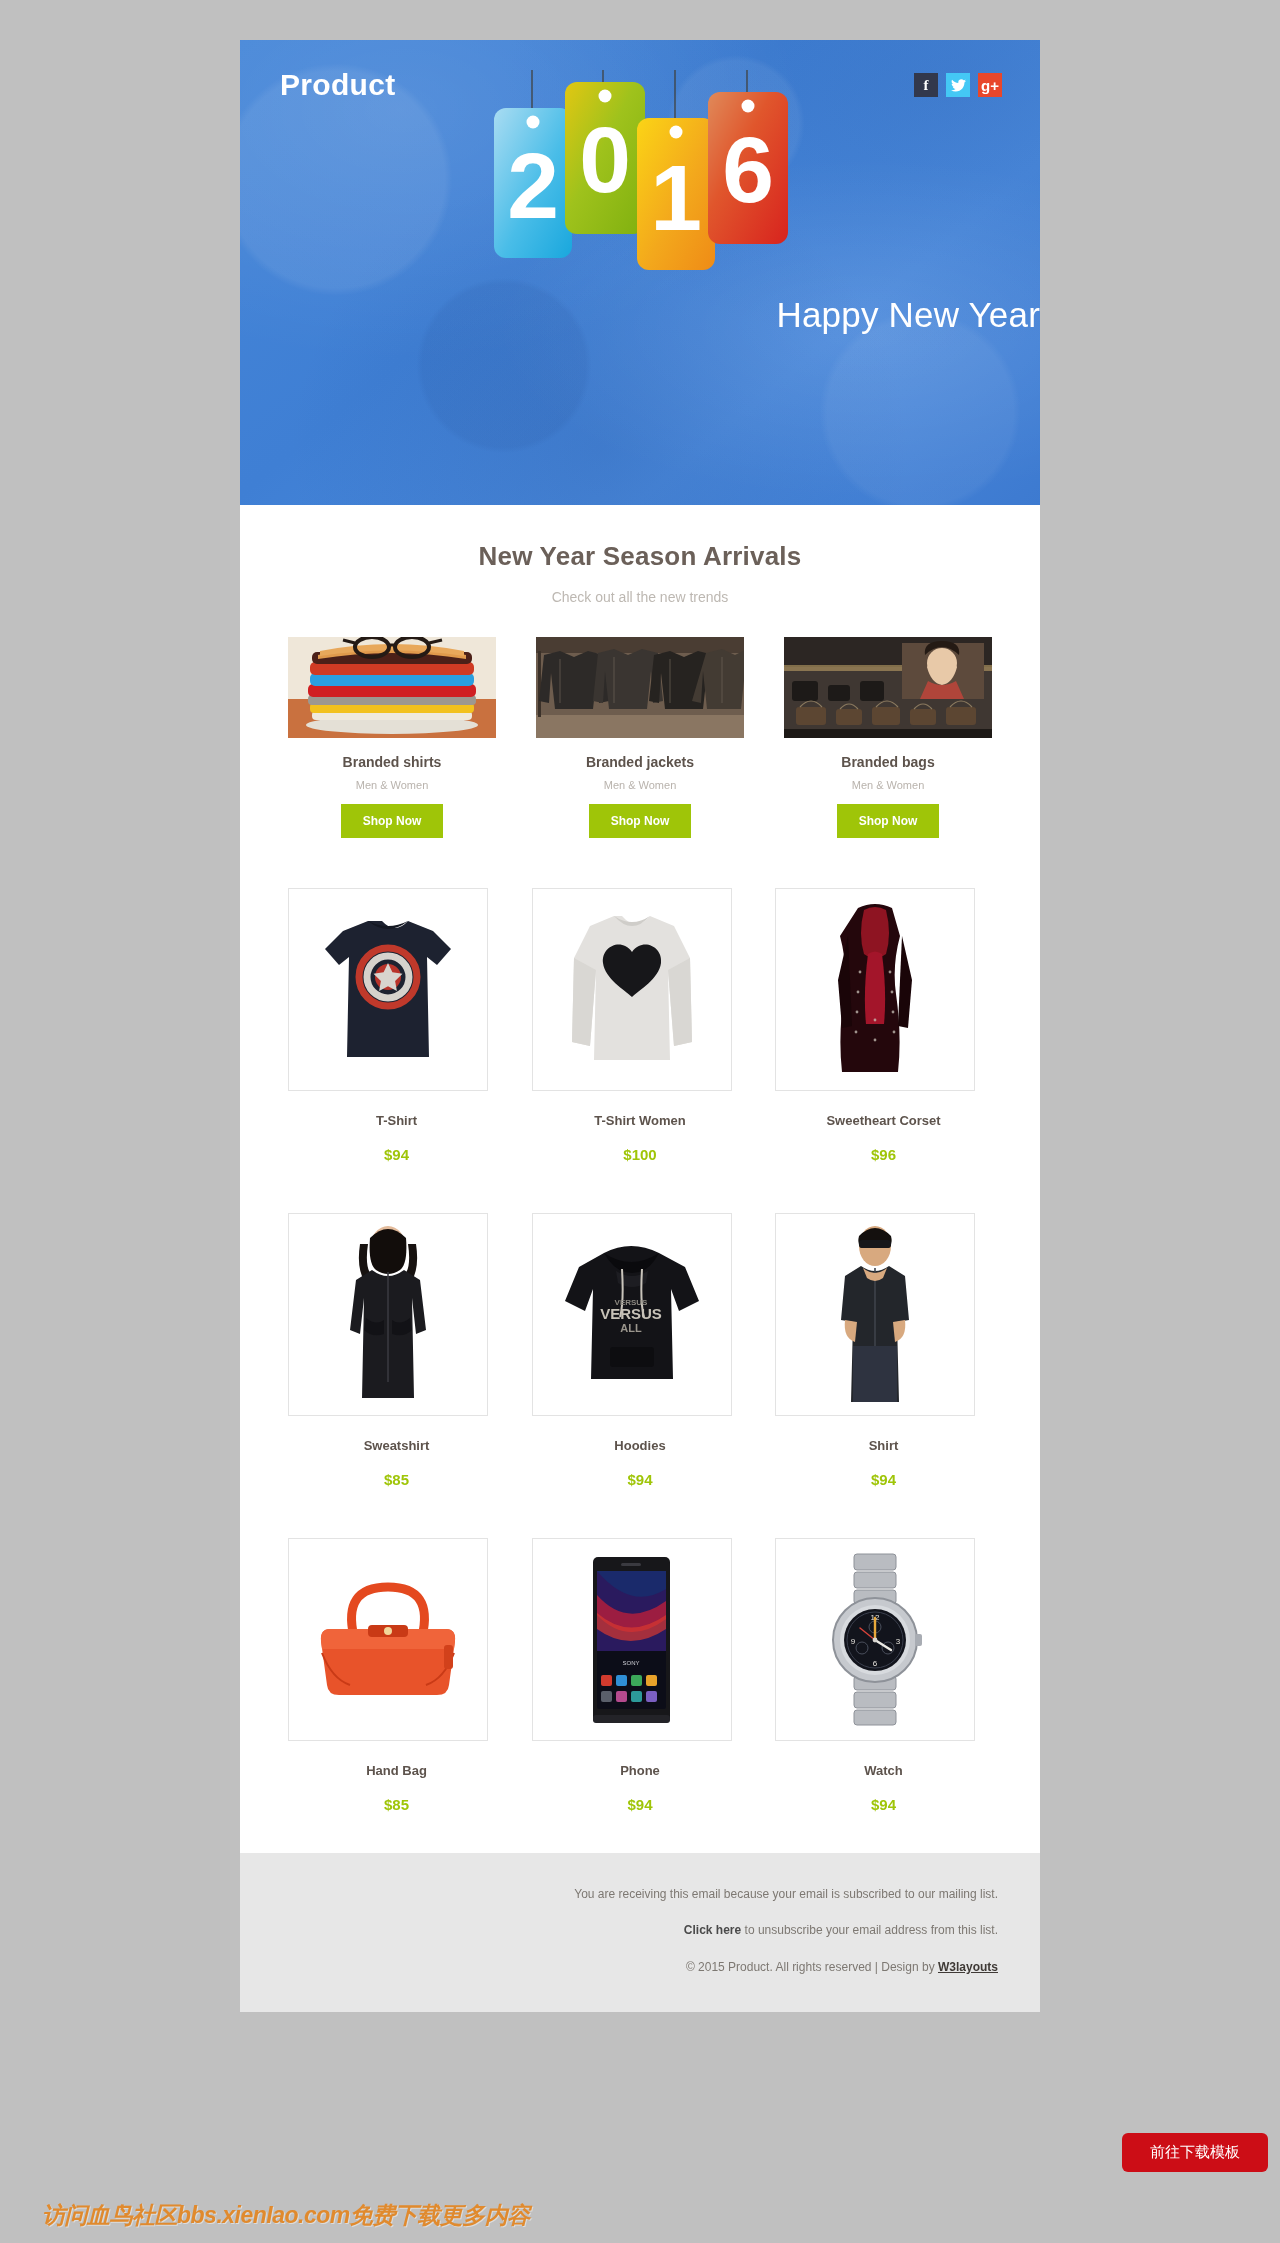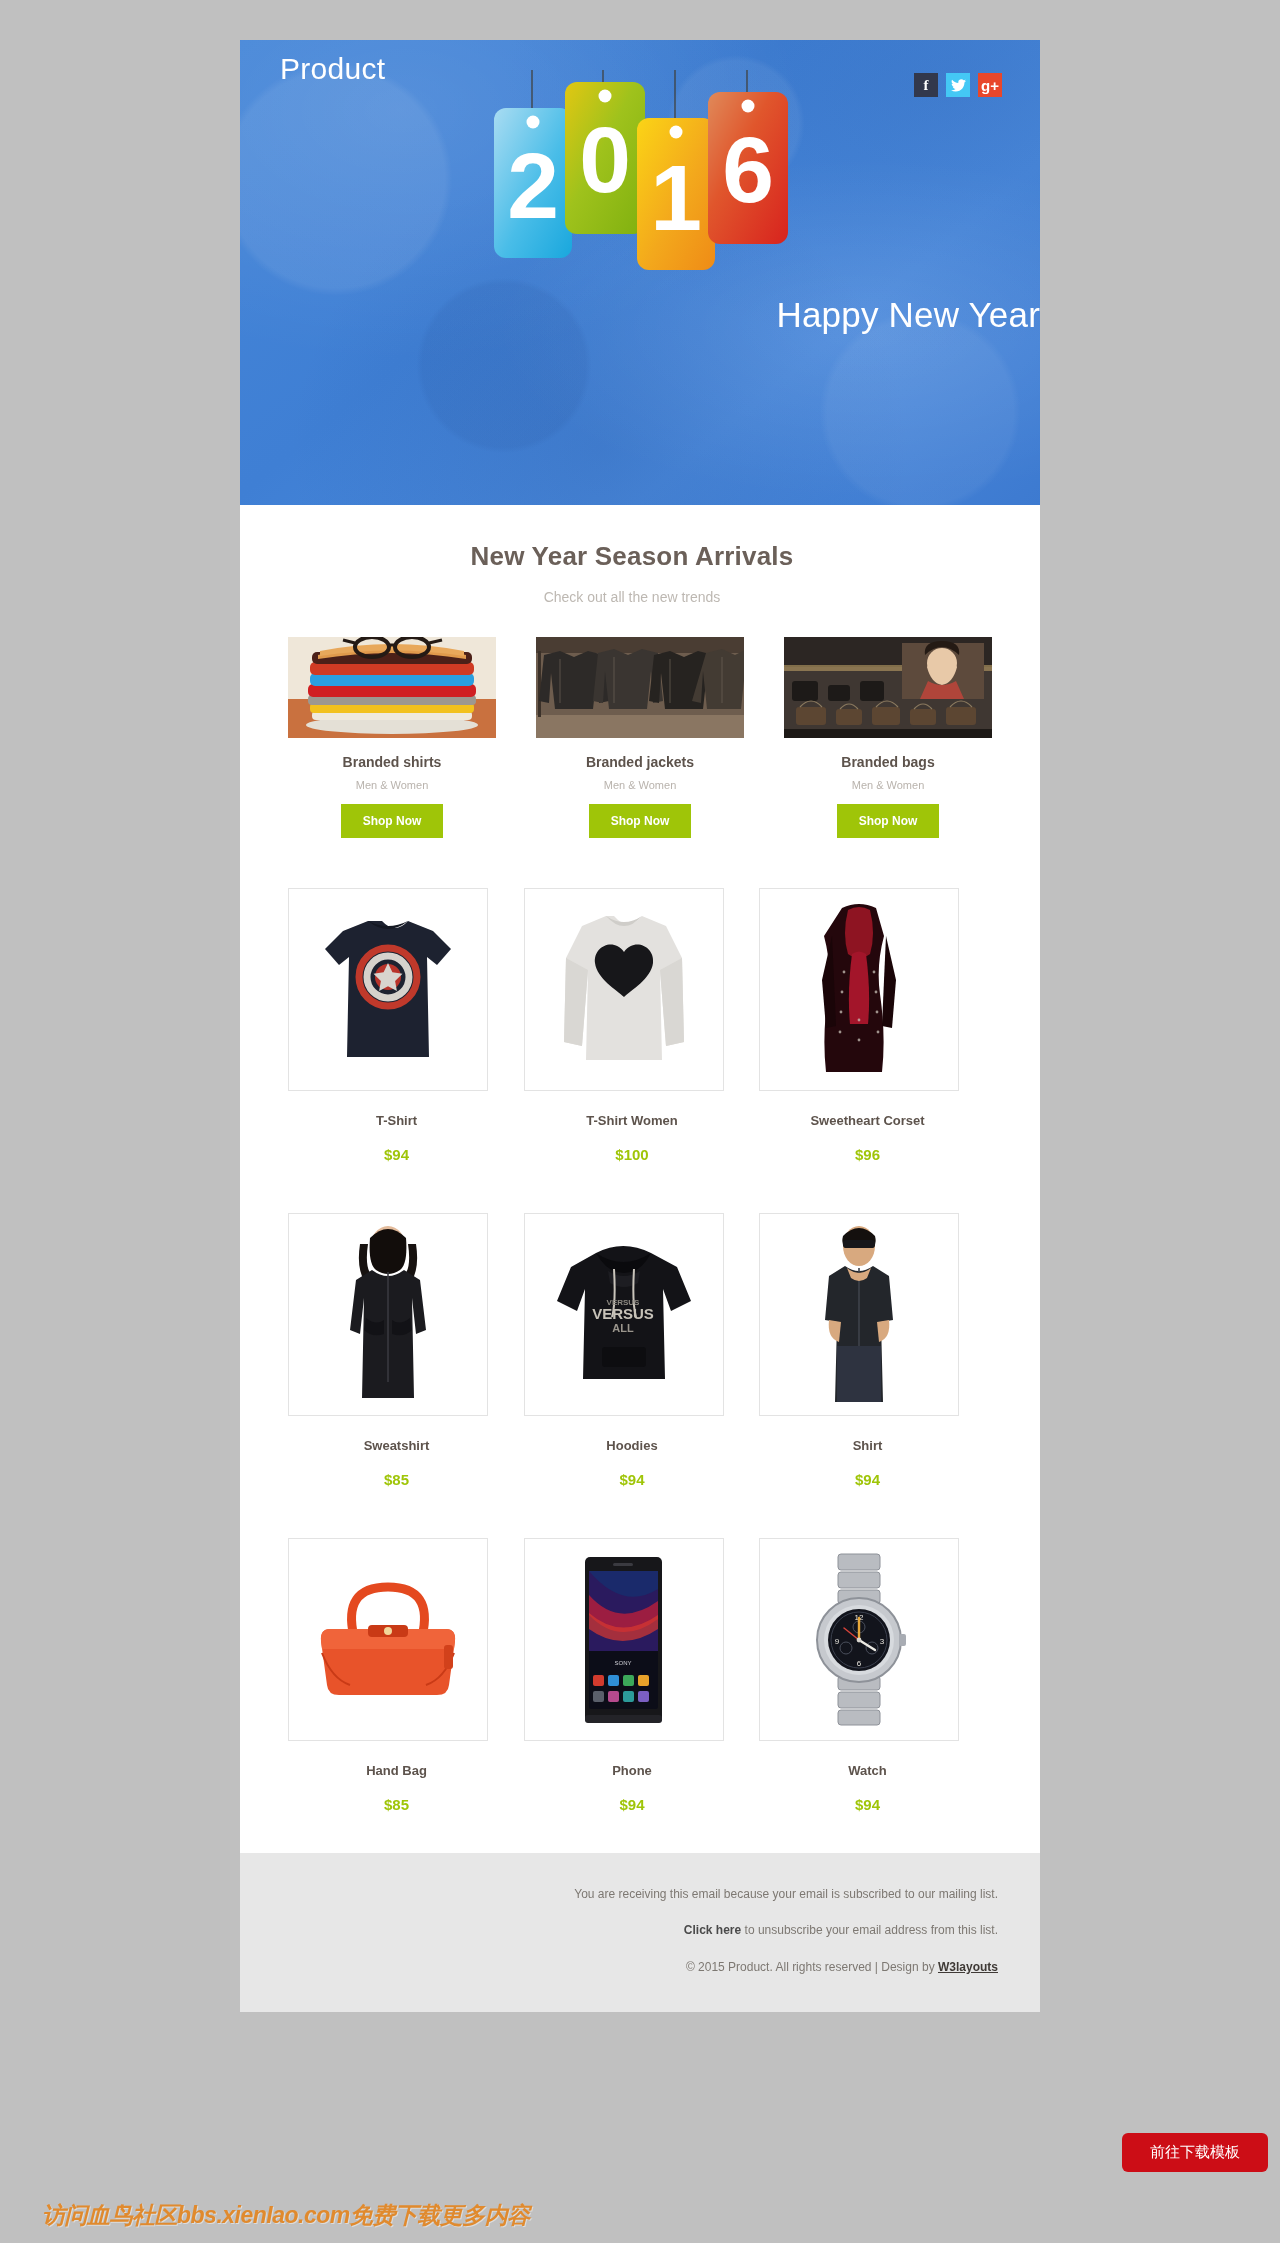--- a/index.html
+++ b/index.html
@@ -46,24 +46,24 @@
       radial-gradient(circle at 12% 30%, rgba(255,255,255,.07) 0 14%, transparent 15%),
       radial-gradient(circle at 62% 18%, rgba(255,255,255,.06) 0 10%, transparent 11%),
       radial-gradient(circle at 33% 70%, rgba(30,70,140,.10) 0 13%, transparent 14%),
       radial-gradient(circle at 85% 80%, rgba(255,255,255,.05) 0 12%, transparent 13%);
     pointer-events:none;
   }
 
   .brand {
     position: absolute;
     left: 40px;
-    top: 12px;
+    top: 28px;
     color: #ffffff;
     font-size: 30px;
-    font-weight: normal;
+    font-weight: bold;
     letter-spacing: .3px;
     z-index: 6;
   }
 
   .social {
     position: absolute;
     right: 38px;
     top: 33px;
     display: flex;
     gap: 8px;
@@ -98,21 +98,21 @@
     top: 255px;
     text-align: right;
     color: #ffffff;
     font-size: 35px;
     font-weight: normal;
     letter-spacing: .2px;
     z-index: 5;
   }
 
   
-  .main { background: #ffffff; padding: 36px 64px 40px 48px; }
+  .main { background: #ffffff; padding: 36px 48px 40px 48px; }
 
   .sec-title {
     text-align: center;
     color: #6b6059;
     font-size: 26px;
     font-weight: bold;
     letter-spacing: .2px;
   }
   .sec-sub {
     text-align: center;

